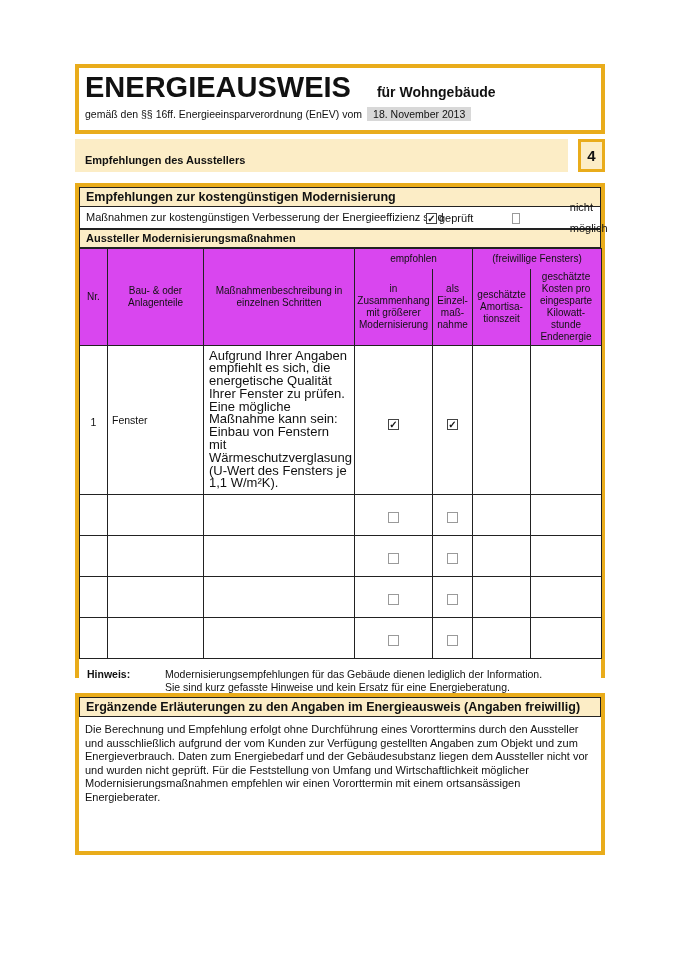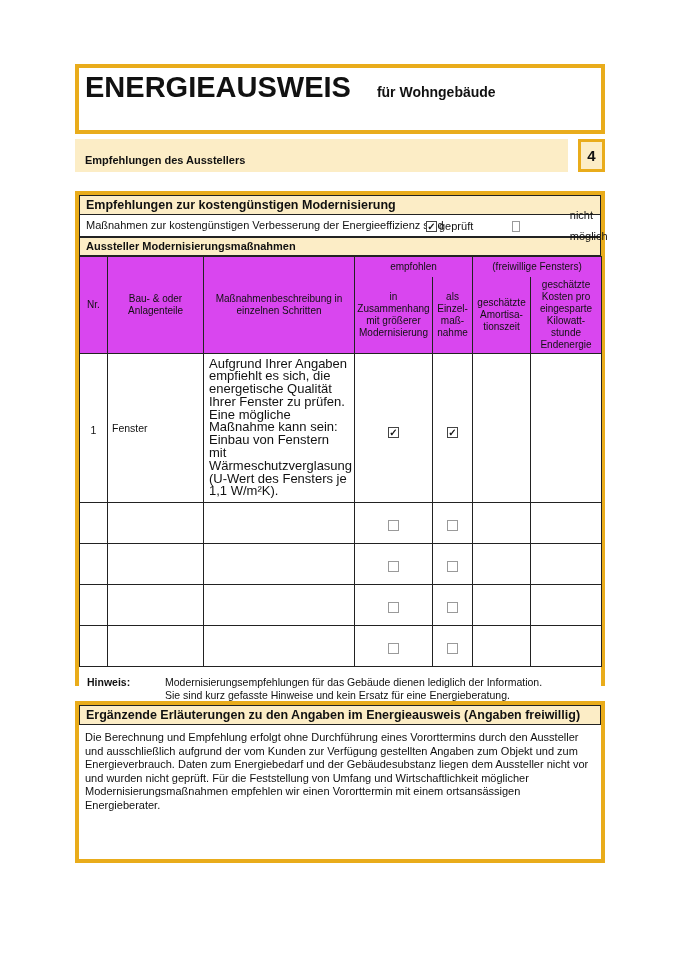--- a/index.html
+++ b/index.html
@@ -17,21 +17,21 @@
 
   .band-row { display:flex; margin-top:5px; height:33px; }
   .band { flex:1; background:#FCEDC6; display:flex; align-items:center; justify-content:space-between; padding:8px 14px 0 10px; margin-right:10px; }
   .band-left { font-size:11px; font-weight:bold; }
   .band-right { display:flex; align-items:center; }
   .band-right .label { font-size:11px; font-weight:bold; }
   .band-right .value-chip { padding:1px 8px; }
   .page-box { width:27px; height:33px; border:3px solid #E9AC1B; background:#FCEDC6; display:flex; align-items:center; justify-content:center; font-size:15px; font-weight:bold; }
 
   
-  .main-box { margin-top:19px; border:4px solid #E9AC1B; background:#fff; height:495px; }
+  .main-box { margin-top:11px; border:4px solid #E9AC1B; background:#fff; height:495px; }
   .sec-title { background:#FCEDC6; border:1px solid #222; height:20px; line-height:18px; font-size:12.5px; font-weight:bold; padding-left:6px; }
   .measures-row { position:relative; background:#fff; border-left:1px solid #222; border-right:1px solid #222; border-bottom:1px solid #222; height:22px; font-size:11px; line-height:21px; padding-left:6px; }
   .cb-group { position:absolute; top:0; display:flex; align-items:center; height:22px; }
   .cb-group .cb-label { font-size:11px; margin-left:2px; }
   .tbl-title { background:#FCEDC6; border:1px solid #222; height:19px; line-height:17px; font-size:11px; font-weight:bold; padding-left:6px; }
 
   table.modtable { border-collapse:collapse; table-layout:fixed; width:522px; }
   table.modtable th, table.modtable td { border:1px solid #222; font-weight:normal; vertical-align:middle; overflow:hidden; }
   table.modtable thead th { background:#d946ef; font-size:10px; line-height:12px; text-align:center; }
   tr.group-row th { height:20px; }
@@ -58,20 +58,24 @@
 </head>
 <body>
 
 <div class="page">
   <div class="content">
 
     <div class="header-box">
       <div class="title-row">
         <span class="main-title">ENERGIEAUSWEIS</span>
         <span class="sub-title">für Wohngebäude</span>
+      </div>
+      <div class="law-row">
+        <span>gemäß den §§ 16ff. Energieeinsparverordnung (EnEV) vom</span>
+        <span class="value-chip">18. November 2013</span>
       </div>
     </div>
 
     <div class="band-row">
       <div class="band">
         <span class="band-left">Empfehlungen des Ausstellers</span>
       </div>
       <div class="page-box">
         <span>4</span>
       </div>

